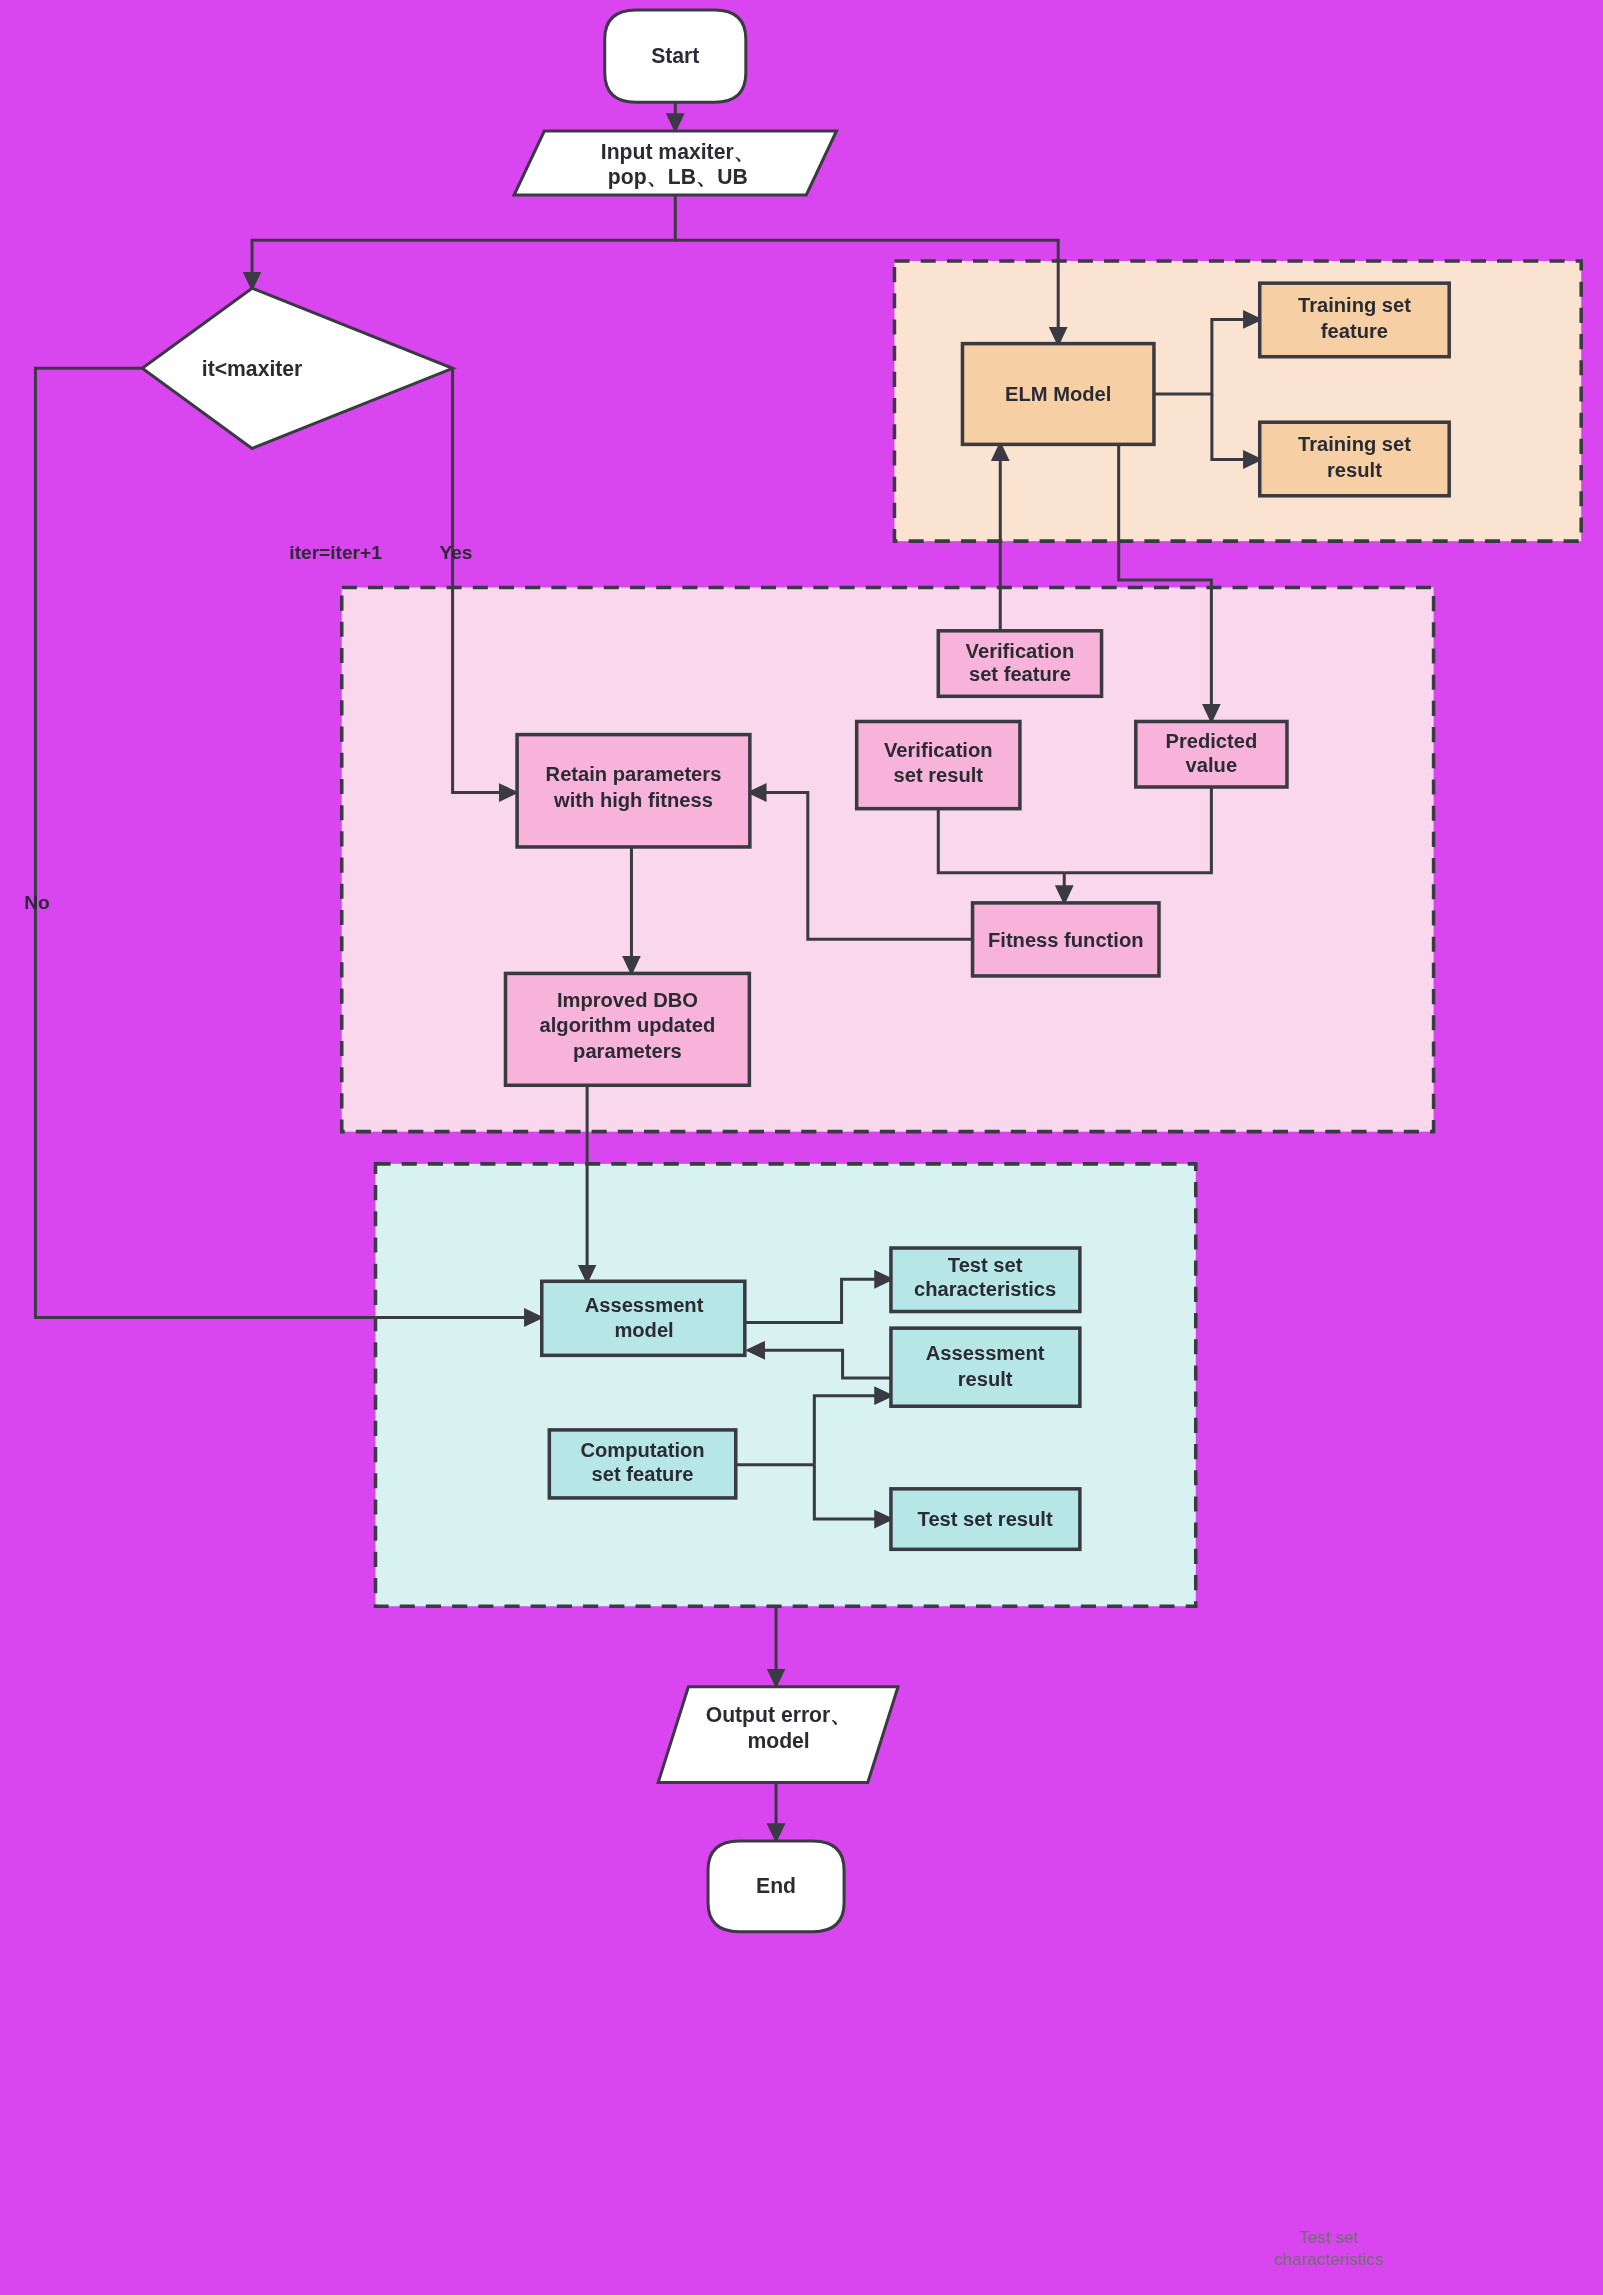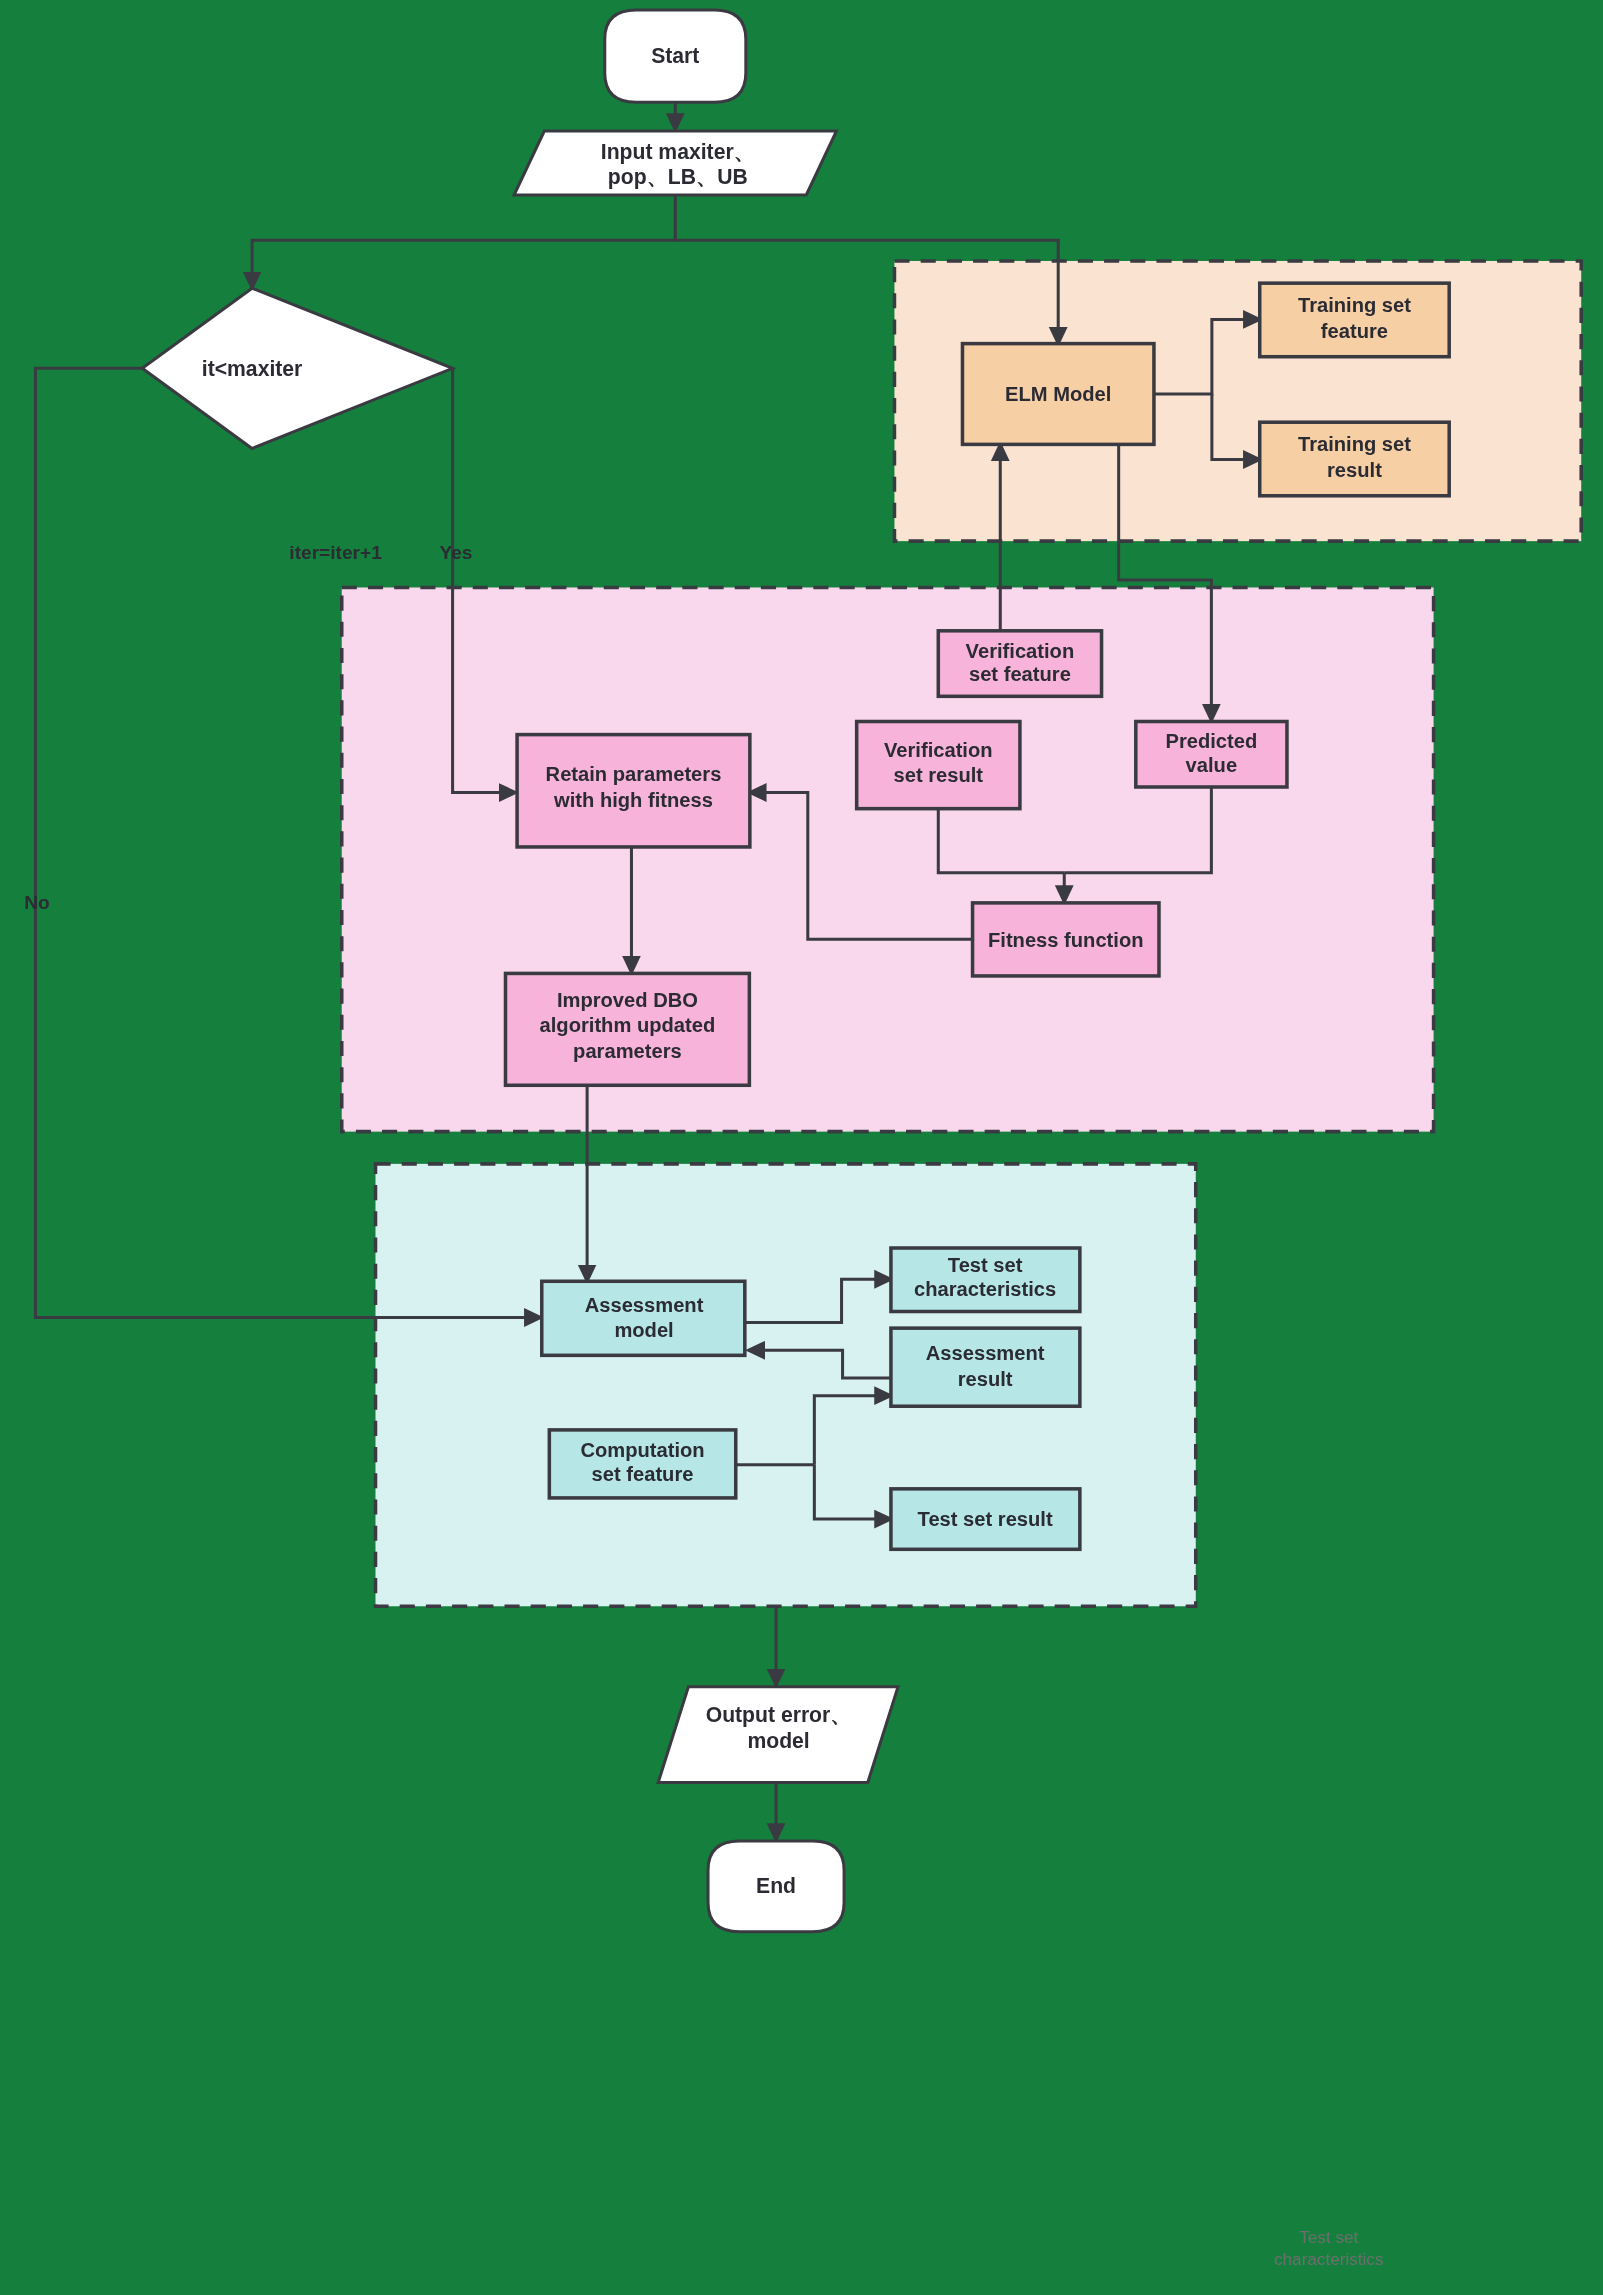--- a/index.html
+++ b/index.html
@@ -1,17 +1,17 @@
 <!DOCTYPE html>
 <html style="font-size:8px"><head>
 <meta charset="utf-8">
 <style>
   html,body{margin:0;padding:0;background:#ffffff;}
   body{font-family:"Liberation Sans", sans-serif;}
-  #stage{position:relative;width:1603px;height:2295px;background:#15803d;overflow:hidden;}
+  #stage{position:relative;width:1603px;height:2295px;background:#d946ef;overflow:hidden;}
   svg#flow{display:block;width:1603px;height:2295px;}
 
   .node-text{font-family:"Liberation Sans", sans-serif;font-weight:bold;fill:#2b2b33;text-anchor:middle;}
   .node-text.t-terminator{font-size:42px;}
   .node-text.t-io{font-size:42px;}
   .node-text.t-decision{font-size:42px;}
   .node-text.t-box{font-size:40px;}
   .edge-label{font-family:"Liberation Sans", sans-serif;font-weight:bold;font-size:38px;fill:#2b2b33;}
   .stray-text{font-family:"Liberation Sans", sans-serif;font-weight:normal;font-size:34px;fill:#6e6e6e;text-anchor:middle;}
 

